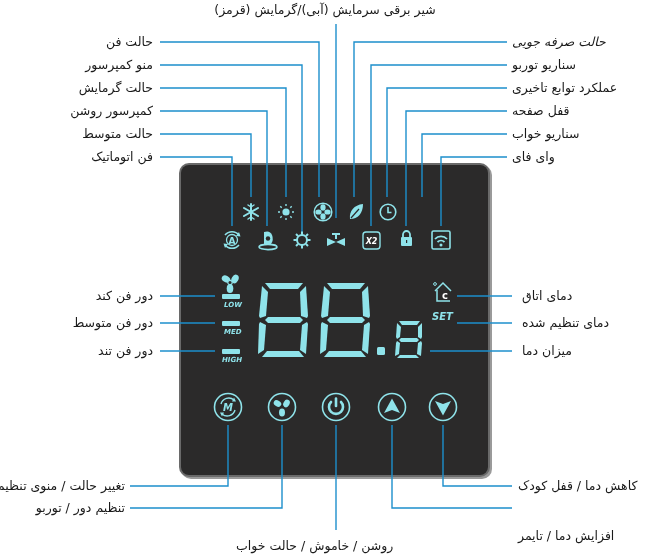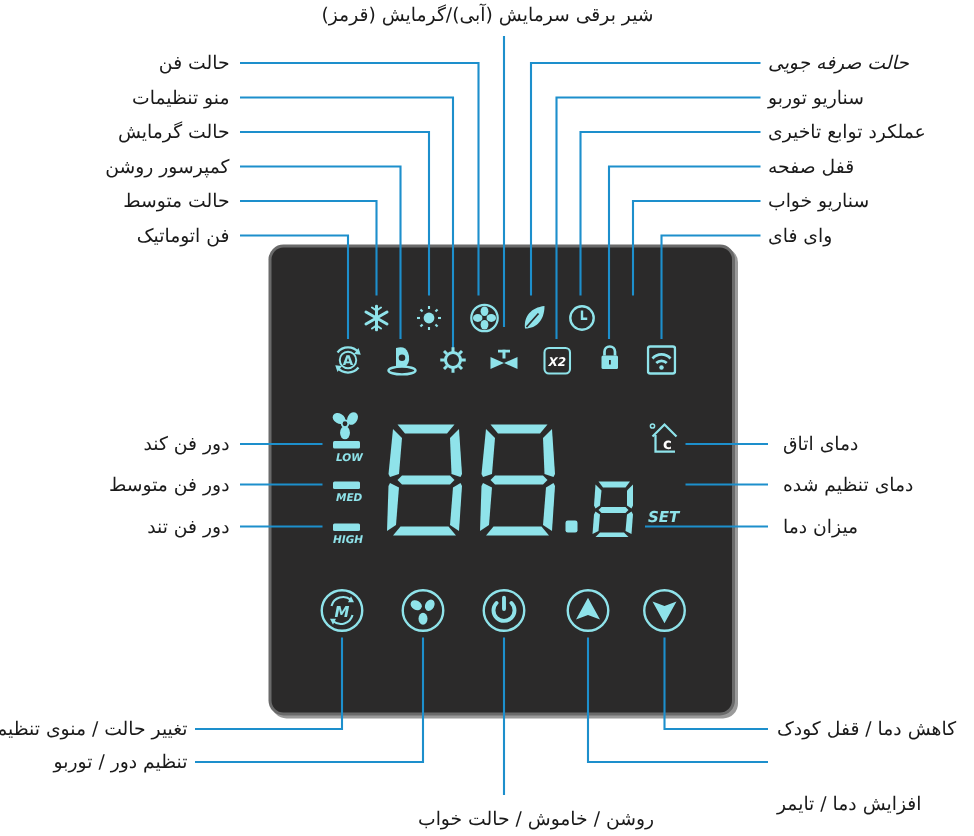--- a/index.html
+++ b/index.html
@@ -56,21 +56,21 @@
       <polyline points="282,425 282,508 130,508"></polyline>
       <line x1="336" y1="425" x2="336" y2="530"></line>
       <polyline points="392,425 392,508 512,508"></polyline>
       <polyline points="443,425 443,486 512,486"></polyline>
     </g>
   </svg>
 
   <div class="lbl" style="left:200px; top:2px; width:250px; text-align:center;">شیر برقی سرمایش (آبی)/گرمایش (قرمز)</div>
 
   <div class="lbl left" style="right:496px; top:34px;">حالت فن</div>
-  <div class="lbl left" style="right:496px; top:57px;">منو تنظیمات</div>
+  <div class="lbl left" style="right:496px; top:57px;">منو کمپرسور</div>
   <div class="lbl left" style="right:496px; top:80px;">حالت گرمایش</div>
   <div class="lbl left" style="right:496px; top:103px;">کمپرسور روشن</div>
   <div class="lbl left" style="right:496px; top:126px;">حالت متوسط</div>
   <div class="lbl left" style="right:496px; top:149px;">فن اتوماتیک</div>
 
   <div class="lbl right" style="left:512px; top:34px;font-style:italic;">حالت صرفه جویی</div>
   <div class="lbl right" style="left:512px; top:57px;">سناریو توربو</div>
   <div class="lbl right" style="left:512px; top:80px;">عملکرد توابع تاخیری</div>
   <div class="lbl right" style="left:512px; top:103px;">قفل صفحه</div>
   <div class="lbl right" style="left:512px; top:126px;">سناریو خواب</div>
@@ -79,21 +79,21 @@
   <div class="lbl left" style="right:496px; top:288px;">دور فن کند</div>
   <div class="lbl left" style="right:496px; top:315px;">دور فن متوسط</div>
   <div class="lbl left" style="right:496px; top:343px;text-align:center;">دور فن تند</div>
 
   <div class="lbl right" style="left:522px; top:288px;">دمای اتاق</div>
   <div class="lbl right" style="left:522px; top:315px;">دمای تنظیم شده</div>
   <div class="lbl right" style="left:522px; top:343px;">میزان دما</div>
 
   <div class="lbl left" style="right:524px; top:478px;">تغییر حالت / منوی تنظیمات</div>
   <div class="lbl left" style="right:524px; top:500px;">تنظیم دور / توربو</div>
-  <div class="lbl" style="left:236px; top:538px; width:200px; text-align:right;">روشن / خاموش / حالت خواب</div>
+  <div class="lbl" style="left:236px; top:538px; width:200px; text-align:left;">روشن / خاموش / حالت خواب</div>
   <div class="lbl right" style="left:518px; top:528px;">افزایش دما / تایمر</div>
   <div class="lbl right" style="left:518px; top:478px;">کاهش دما / قفل کودک</div>
 
   <svg class="icon" style="left:242px; top:203px;" width="18" height="18" viewBox="0 0 18 18">
     <g stroke="#8fe3ea" stroke-width="2" stroke-linecap="round">
       <line x1="9" y1="1" x2="9" y2="17"></line>
         <line x1="2" y1="5" x2="16" y2="13"></line>
         <line x1="2" y1="13" x2="16" y2="5"></line>
       <polyline points="6,2 9,4 12,2" fill="none" stroke-width="1.4"></polyline>
       <polyline points="6,16 9,14 12,16" fill="none" stroke-width="1.4"></polyline>
@@ -196,21 +196,21 @@
   <div class="fan-text" style="left:224px; top:328px;">MED</div>
   <div class="fan-level" style="left:222px; top:349px;"></div>
   <div class="fan-text" style="left:222px; top:356px;">HIGH</div>
 
   <svg class="icon" style="left:432px; top:281px;" width="22" height="22" viewBox="0 0 22 22">
     <polyline points="3,10 11,2 19,10" fill="none" stroke="#8fe3ea" stroke-width="1.5"></polyline>
     <polyline points="5,9 5,20 18,20" fill="none" stroke="#8fe3ea" stroke-width="1.5"></polyline>
     <circle cx="3" cy="3" r="1.4" fill="none" stroke="#8fe3ea" stroke-width="1"></circle>
     <text x="13" y="18" text-anchor="middle" font-size="10" font-weight="bold" fill="#ffffff" font-family="DejaVu Sans, sans-serif">c</text>
   </svg>
-  <div class="set-text" style="left:432px; top:311px;margin-top:29px;">SET</div>
+  <div class="set-text" style="left:432px; top:311px;">SET</div>
 
   <svg class="icon" style="left:256px; top:280px;" width="170" height="82" viewBox="0 0 170 82">
     <g fill="#8fe3ea">
 
       <polygon points="9,3 47,3 42,9 14,9"></polygon>
       <polygon points="6,6 12,12 10,36 4,38 3,36"></polygon>
       <polygon points="50,6 52,36 51,38 45,36 44,12"></polygon>
       <polygon points="9,40 12,37 44,37 47,40 44,43 12,43"></polygon>
       <polygon points="3,44 4,42 10,45 8,70 2,74"></polygon>
       <polygon points="51,42 52,44 50,74 44,70 46,45"></polygon>

